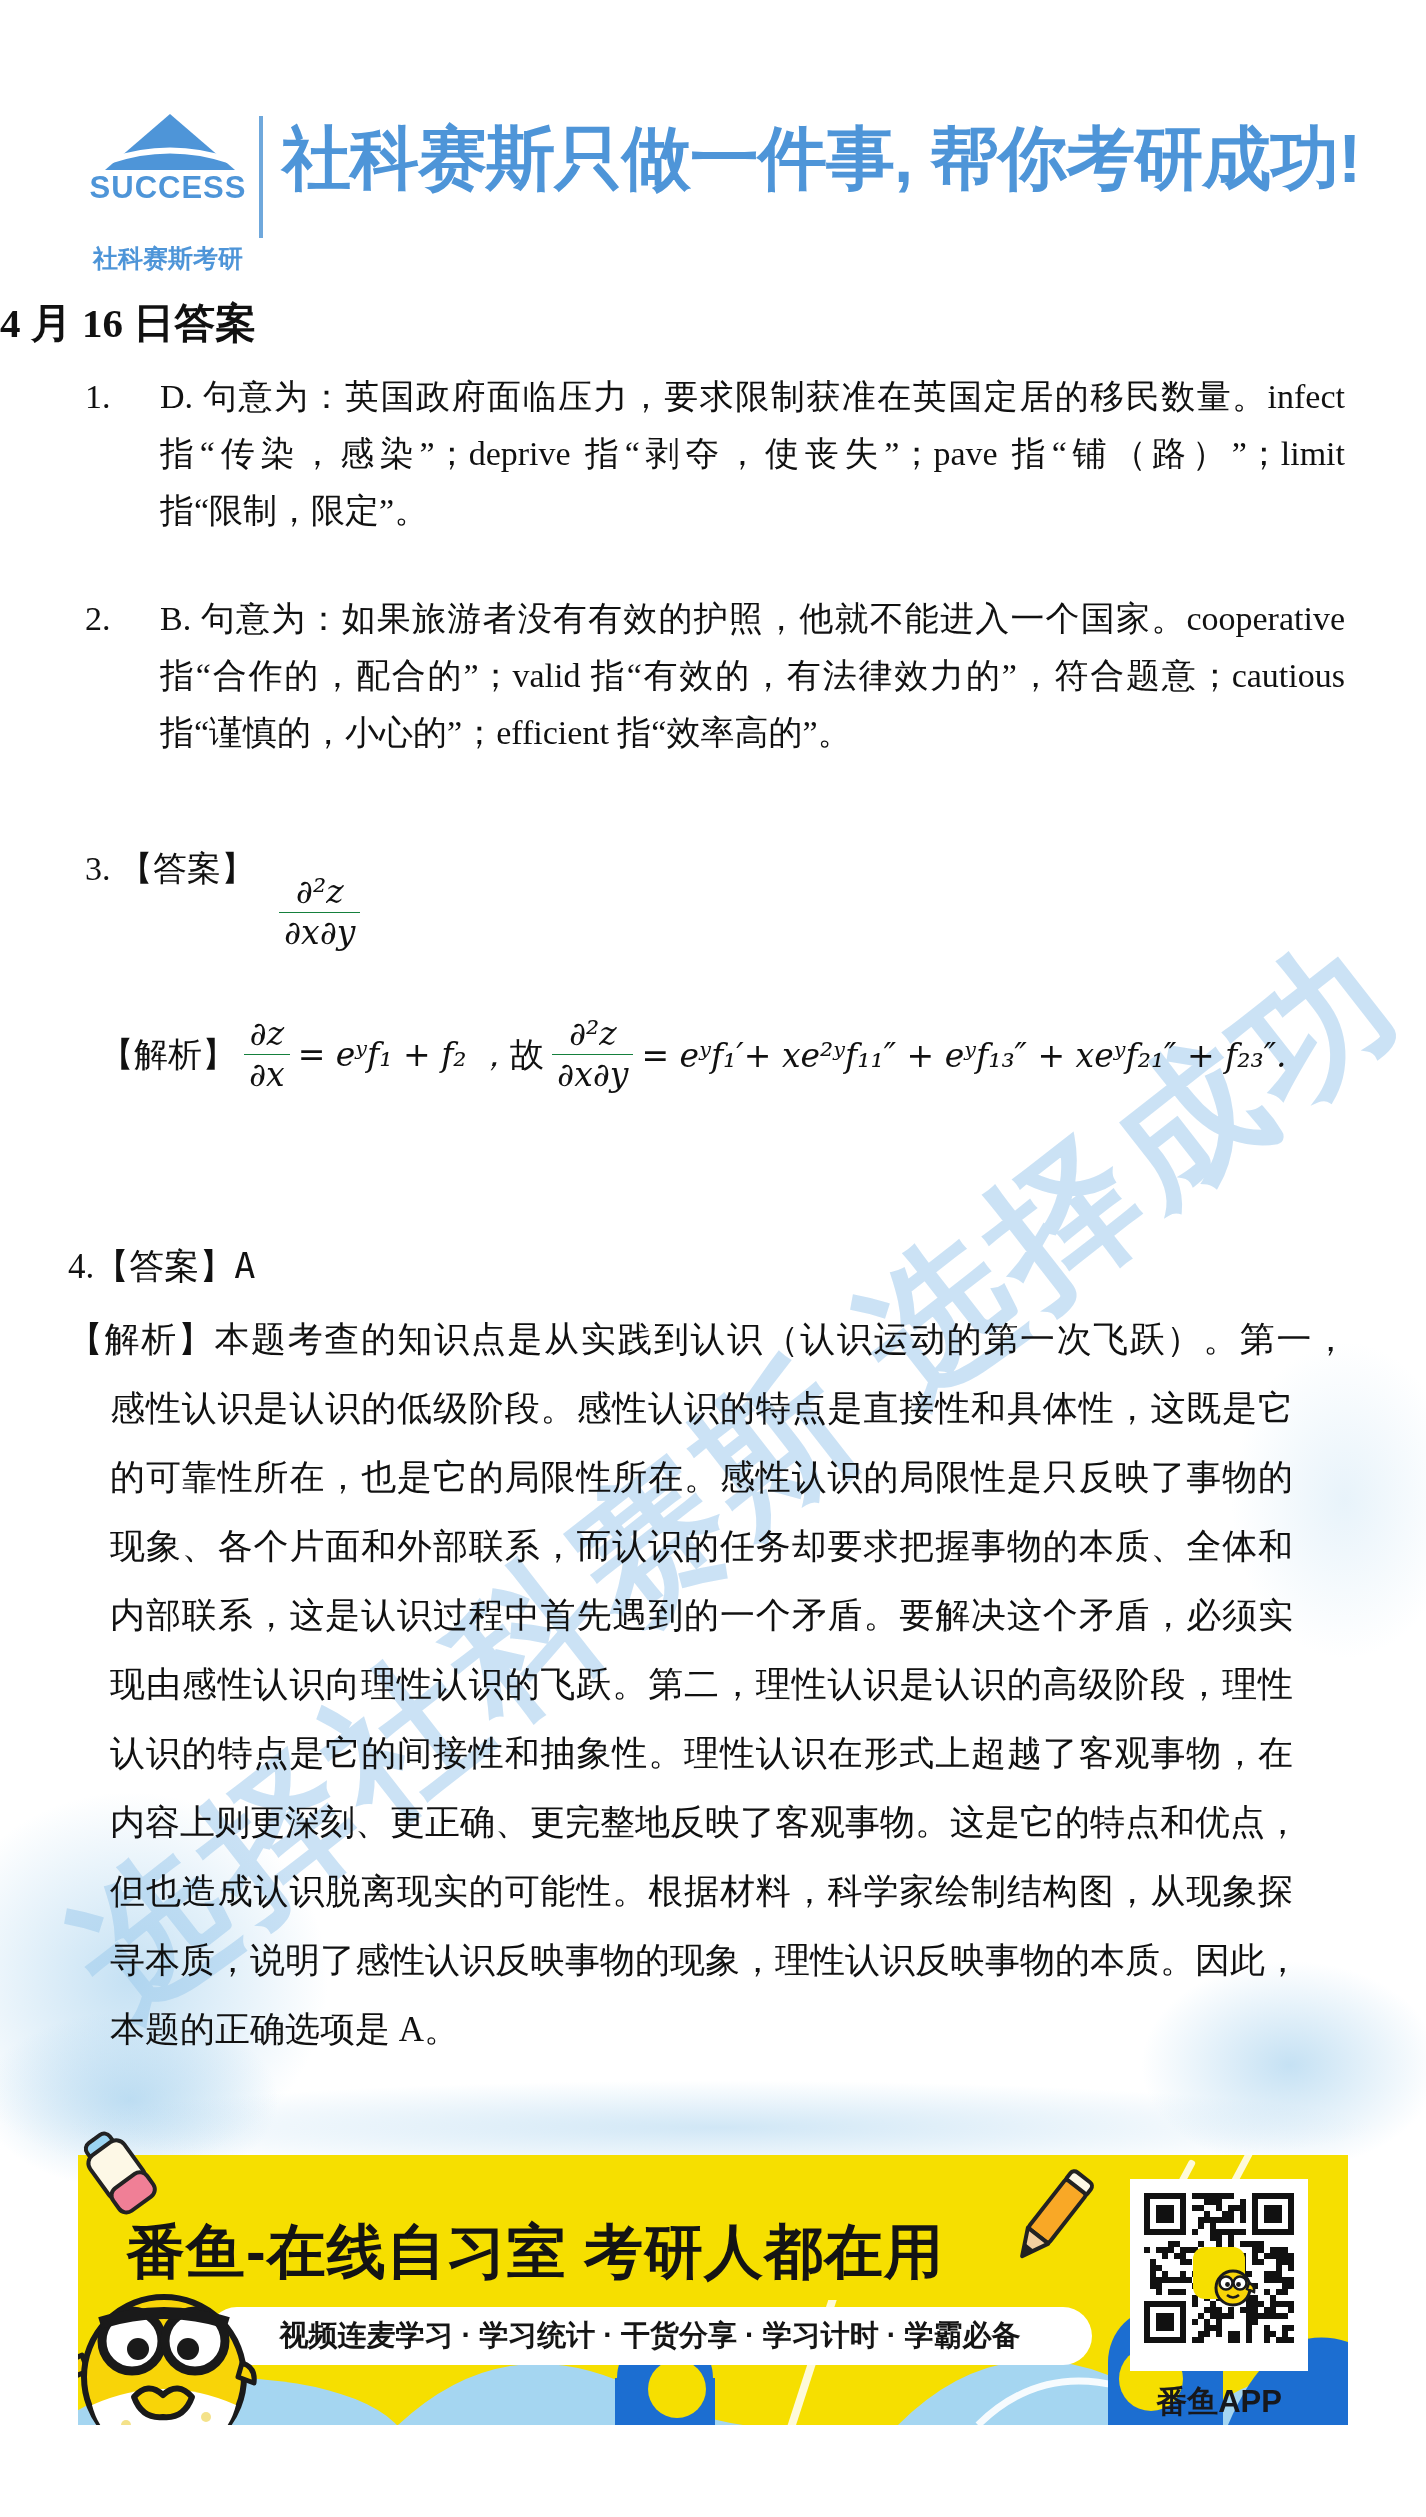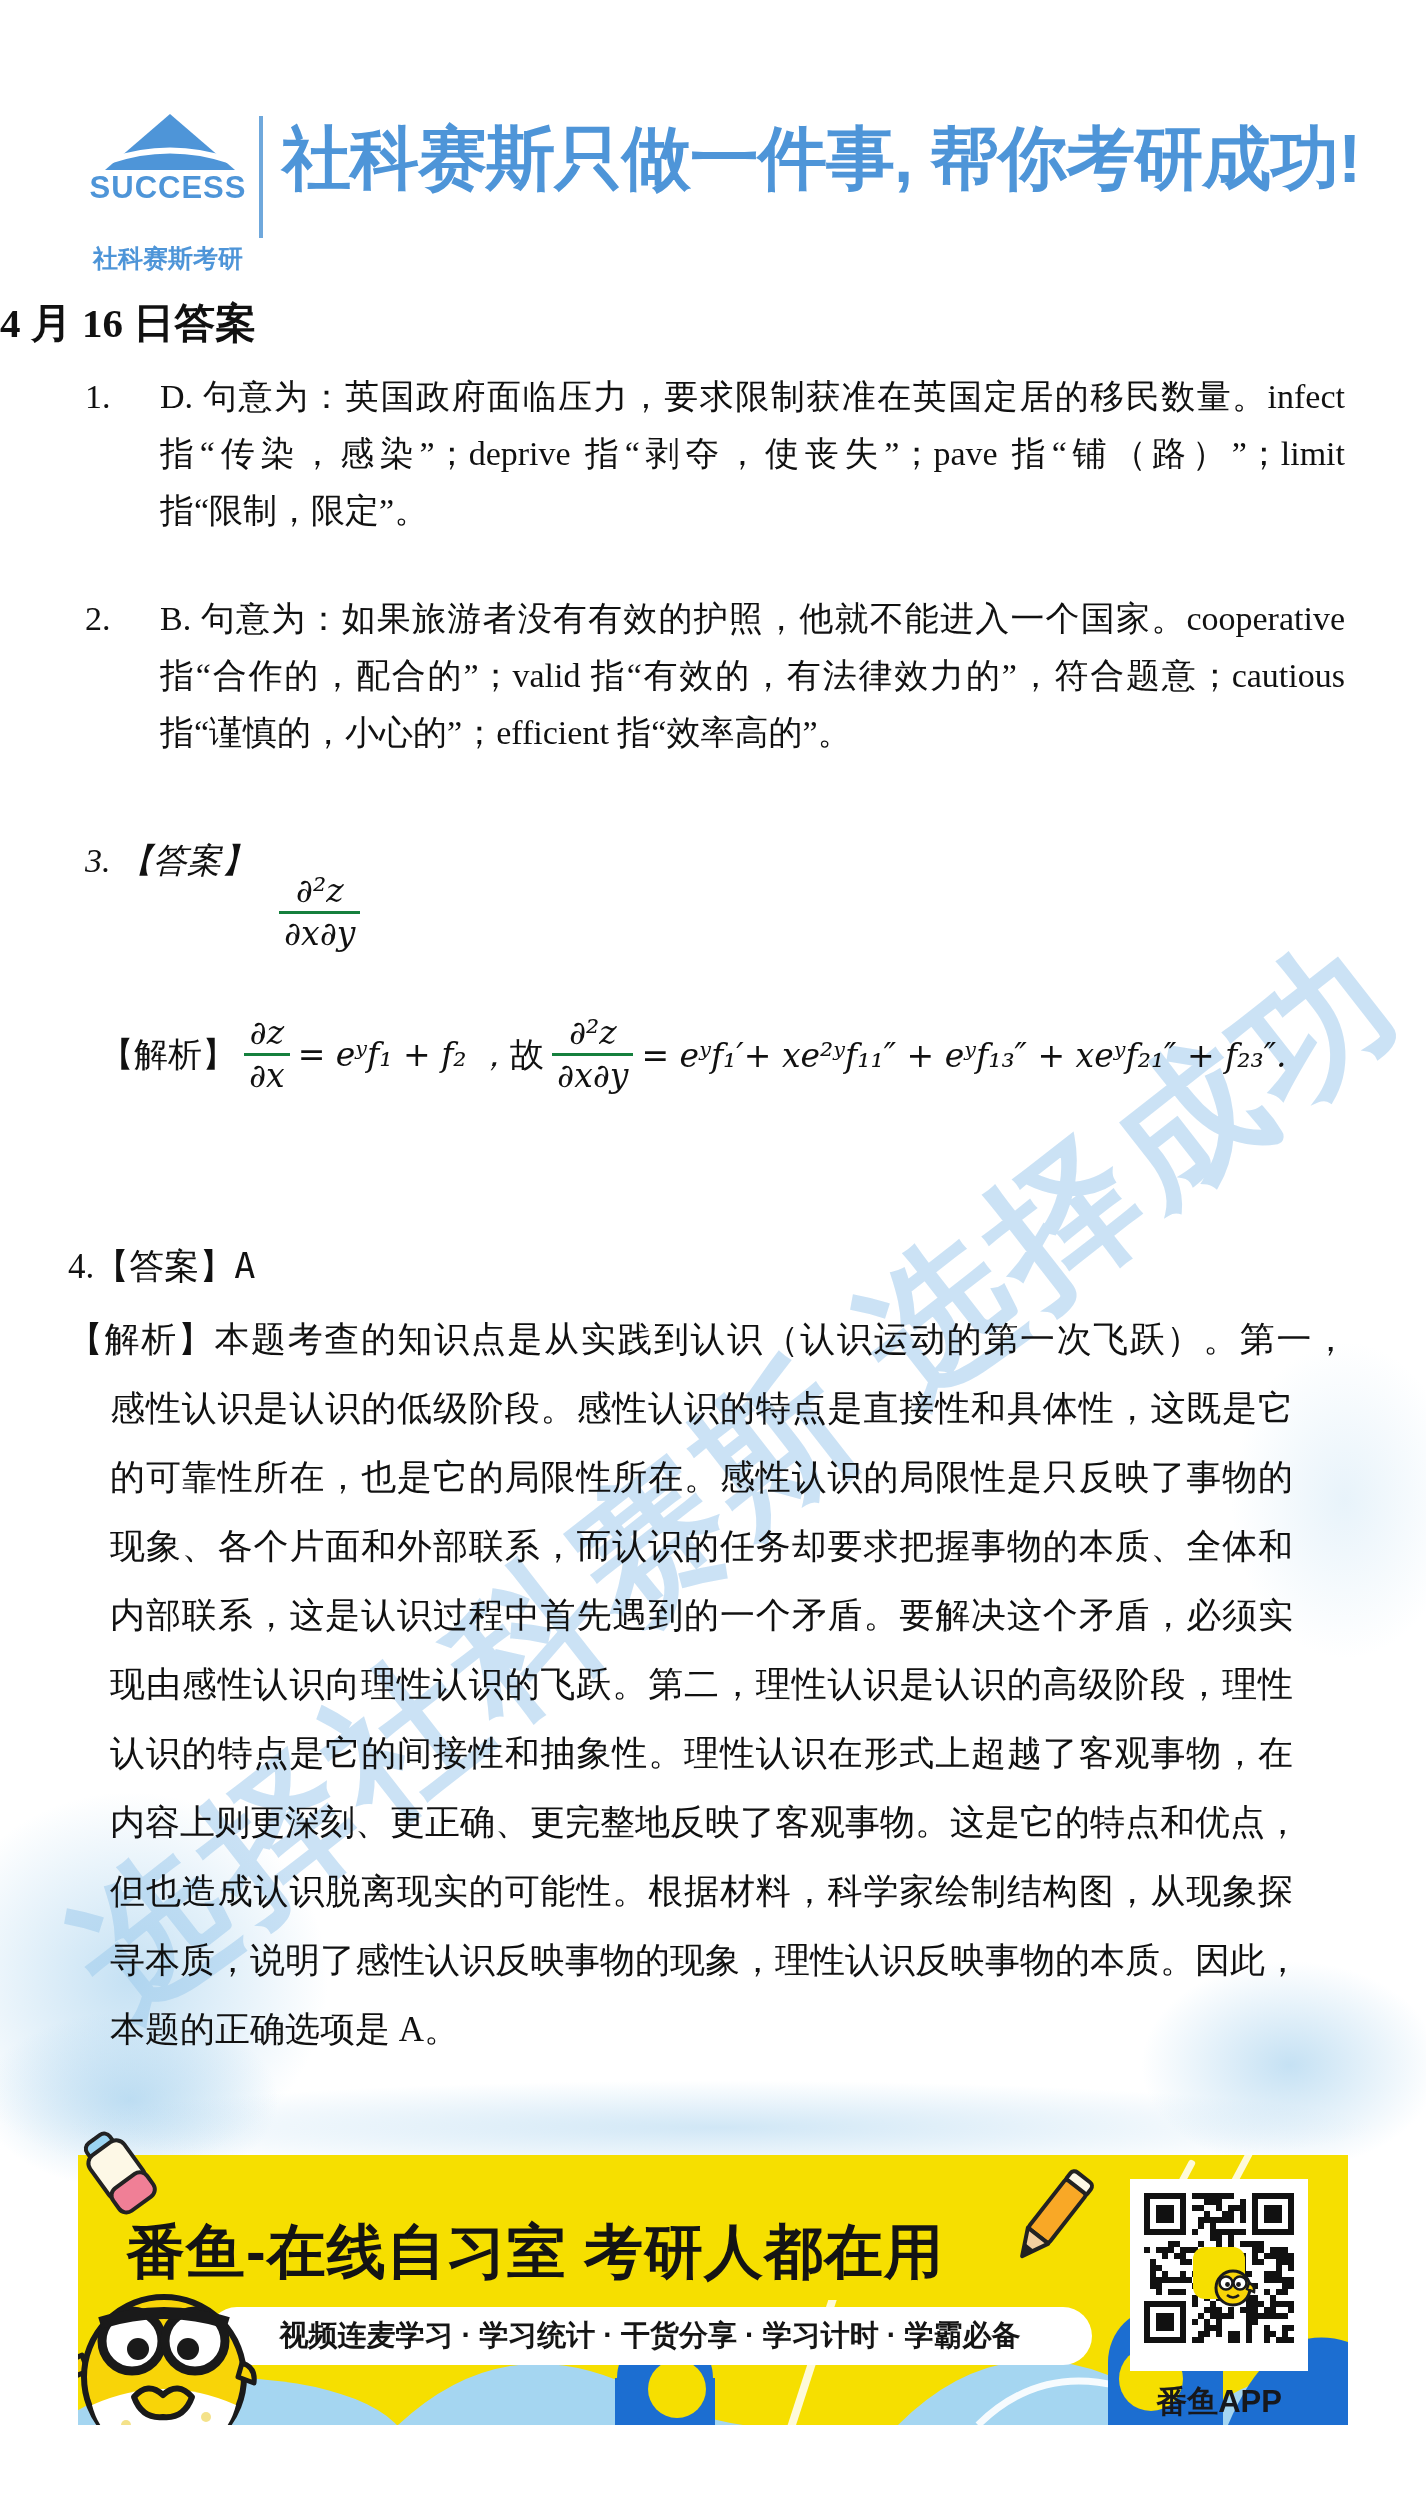--- a/index.html
+++ b/index.html
@@ -28,21 +28,21 @@
   .item .num{width:75px;font-size:34px;line-height:57px;flex:0 0 75px;}
   .item .content{width:1185px;}
   .p-line{height:57px;line-height:57px;font-size:34px;white-space:nowrap;}
   .just{text-align:justify;text-align-last:justify;}
 
   
   .math{font-style:italic;font-family:"DejaVu Serif","Liberation Serif",serif;}
   .frac{display:inline-flex;flex-direction:column;align-items:center;line-height:1.12;
         font-style:italic;font-family:"DejaVu Serif","Liberation Serif",serif;margin:0 8px;}
   .frac .fnum{padding:0 5px 1px;}
-  .frac .fden{border-top:3px solid #15803d;padding:2px 5px 0;}
+  .frac .fden{border-top:1px solid #15803d;padding:2px 5px 0;}
   .mrow{position:absolute;display:flex;align-items:center;font-size:33px;}
   .mlabel{font-style:normal;font-size:34px;}
 
   
   .ans4{position:absolute;left:68px;top:1243px;font-size:35px;}
   .p4{position:absolute;left:68px;top:1305px;width:1280px;}
   .p4-line{height:69px;line-height:69px;font-size:35px;white-space:nowrap;}
   .p4-indent{margin-left:42px;width:1183px;}
 
   
@@ -114,21 +114,21 @@
     <div class="item" style="top:590px;">
       <div class="num">2.</div>
       <div class="content">
         <div class="p-line just">B. 句意为：如果旅游者没有有效的护照，他就不能进入一个国家。cooperative</div>
         <div class="p-line just">指“合作的，配合的”；valid 指“有效的，有法律效力的”，符合题意；cautious</div>
         <div class="p-line">指“谨慎的，小心的”；efficient 指“效率高的”。</div>
       </div>
     </div>
 
     <div class="mrow" style="left:85px;top:838px;height:150px;">
-      <span class="mlabel" style="align-self:flex-start;font-style:italic;">
+      <span class="mlabel" style="align-self:flex-start;margin-top:8px;">
         <span>3.</span>&nbsp;<span>【答案】</span>
       </span>
       <span class="frac" style="margin-left:24px;">
         <span class="fnum">∂²z</span>
         <span class="fden">∂x∂y</span>
       </span>
     </div>
 
     <div class="mrow" style="left:100px;top:990px;height:130px;">
       <span class="mlabel">【解析】</span>

